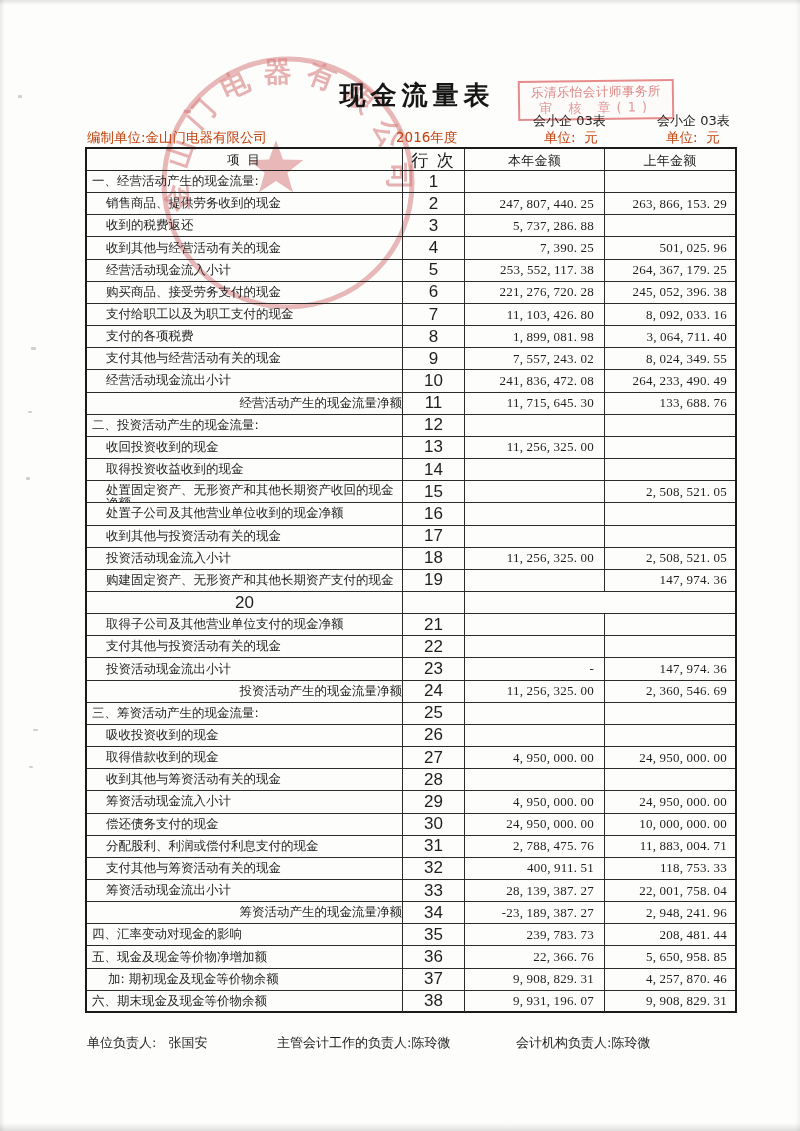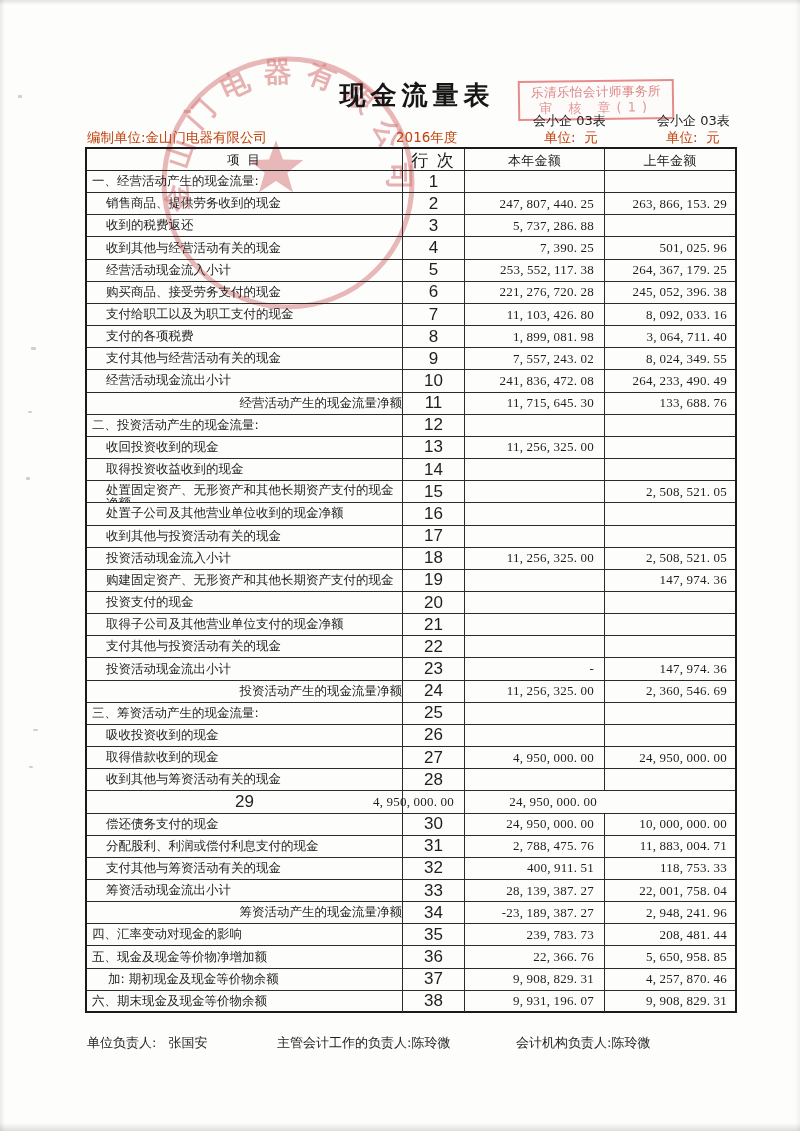--- a/index.html
+++ b/index.html
@@ -251,21 +251,21 @@
         <span class="lbl">取得投资收益收到的现金</span>
         <span class="lbl2"></span>
       </div>
       <div class="cell c2 lno">14</div>
       <div class="cell c3 cur"></div>
       <div class="cell c4 pri"></div>
     </div>
 
     <div class="row ind-item">
       <div class="cell c1 c-label clip">
-        <span class="lbl">处置固定资产、无形资产和其他长期资产支付的现金</span>
+        <span class="lbl">处置固定资产、无形资产和其他长期资产收回的现金</span>
         <span class="lbl2">净额</span>
       </div>
       <div class="cell c2 lno">15</div>
       <div class="cell c3 cur"></div>
       <div class="cell c4 pri">2, 508, 521. 05</div>
     </div>
 
     <div class="row ind-item">
       <div class="cell c1 c-label">
         <span class="lbl">处置子公司及其他营业单位收到的现金净额</span>
@@ -300,24 +300,20 @@
       <div class="cell c1 c-label">
         <span class="lbl">购建固定资产、无形资产和其他长期资产支付的现金</span>
         <span class="lbl2"></span>
       </div>
       <div class="cell c2 lno">19</div>
       <div class="cell c3 cur"></div>
       <div class="cell c4 pri">147, 974. 36</div>
     </div>
 
     <div class="row ind-item">
-      <div class="cell c1 c-label">
-        <span class="lbl">投资支付的现金</span>
-        <span class="lbl2"></span>
-      </div>
       <div class="cell c2 lno">20</div>
       <div class="cell c3 cur"></div>
       <div class="cell c4 pri"></div>
     </div>
 
     <div class="row ind-item">
       <div class="cell c1 c-label">
         <span class="lbl">取得子公司及其他营业单位支付的现金净额</span>
         <span class="lbl2"></span>
       </div>
@@ -390,20 +386,24 @@
       <div class="cell c1 c-label">
         <span class="lbl">收到其他与筹资活动有关的现金</span>
         <span class="lbl2"></span>
       </div>
       <div class="cell c2 lno">28</div>
       <div class="cell c3 cur"></div>
       <div class="cell c4 pri"></div>
     </div>
 
     <div class="row ind-item">
+      <div class="cell c1 c-label">
+        <span class="lbl">筹资活动现金流入小计</span>
+        <span class="lbl2"></span>
+      </div>
       <div class="cell c2 lno">29</div>
       <div class="cell c3 cur">4, 950, 000. 00</div>
       <div class="cell c4 pri">24, 950, 000. 00</div>
     </div>
 
     <div class="row ind-item">
       <div class="cell c1 c-label">
         <span class="lbl">偿还债务支付的现金</span>
         <span class="lbl2"></span>
       </div>

